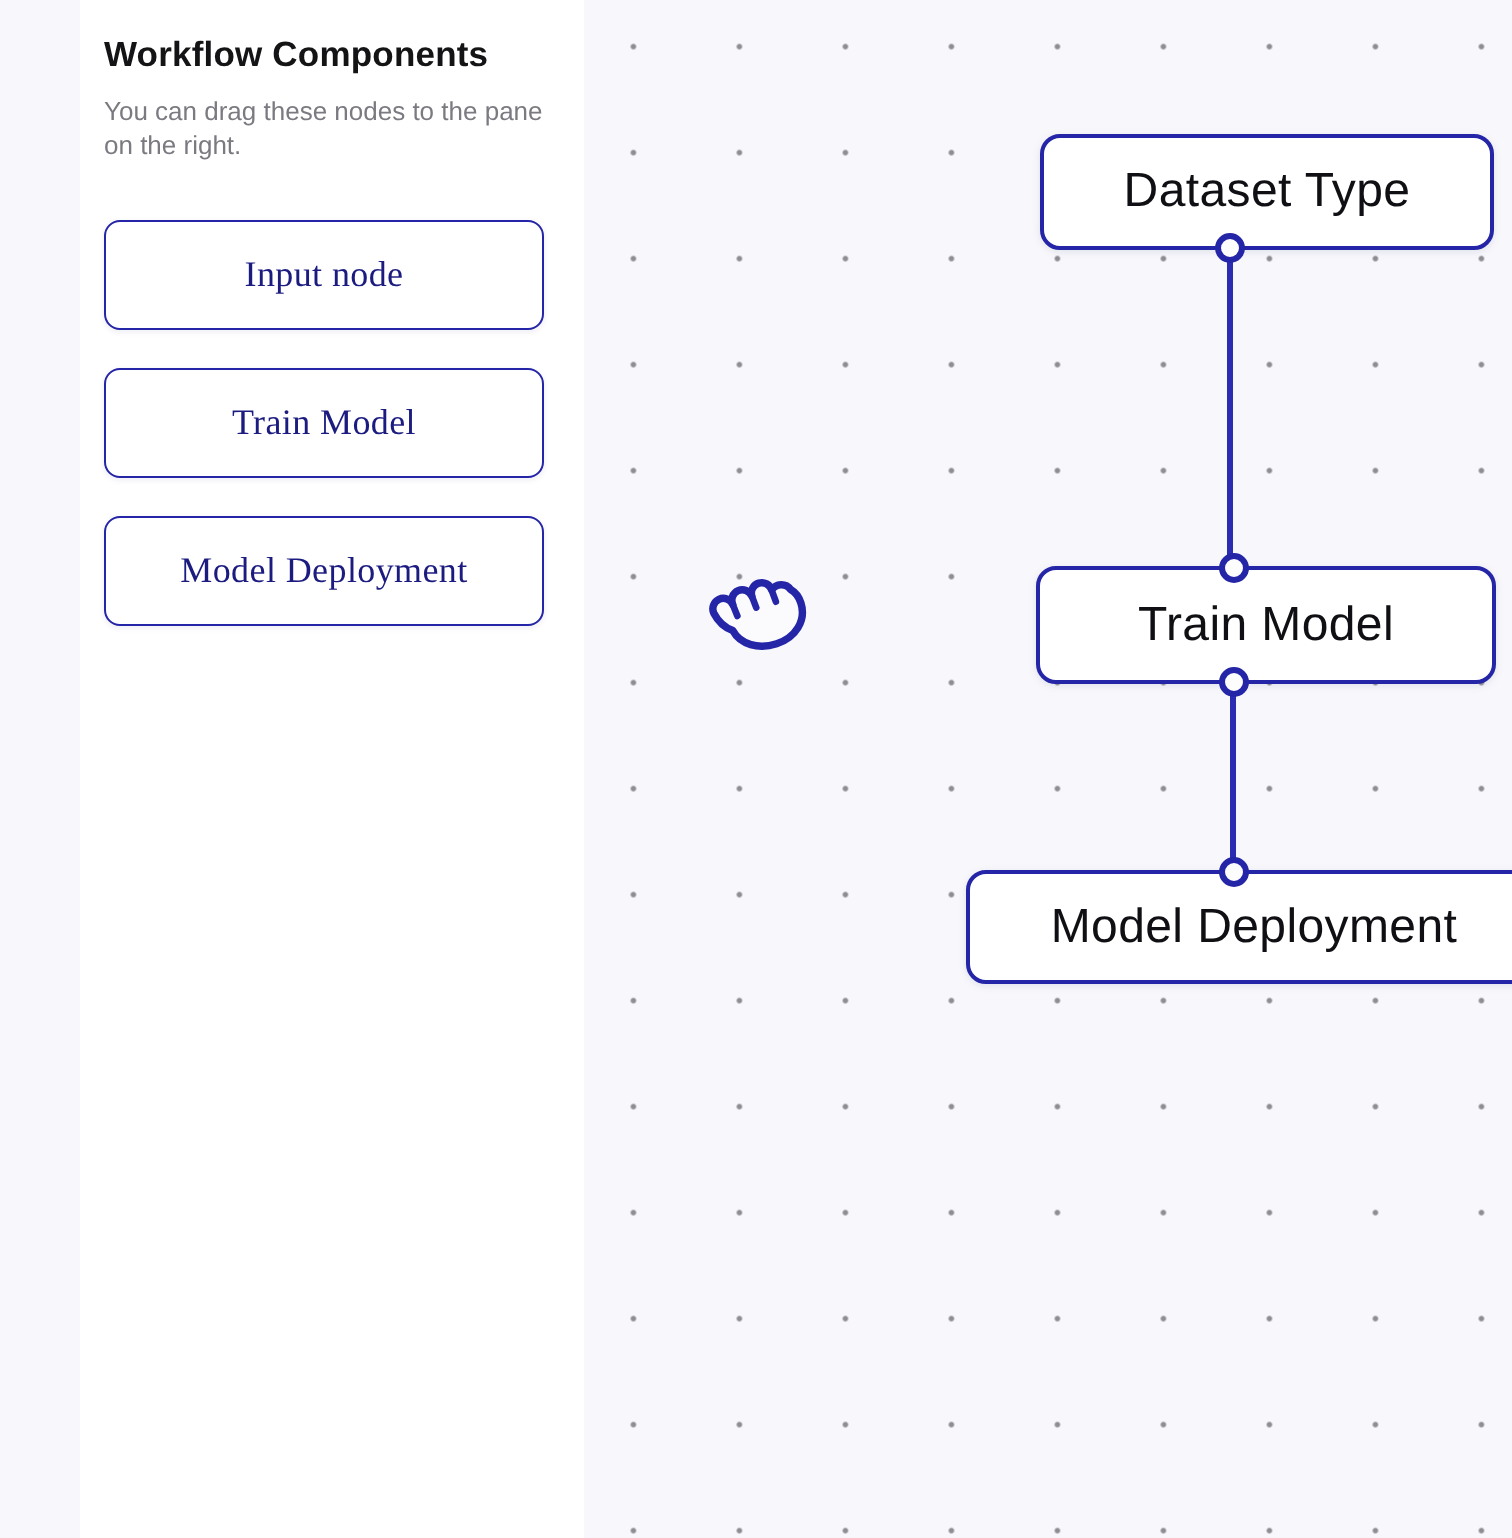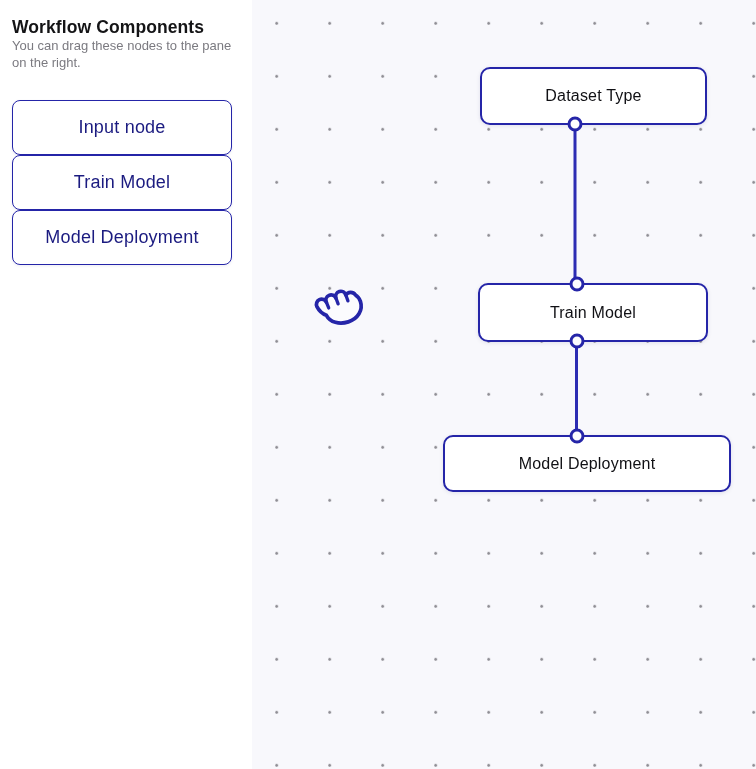--- a/index.html
+++ b/index.html
@@ -12,53 +12,55 @@
     --node-text: #101014;
     --title-text: #141416;
     --description-text: #7b7a80;
   }
   * { margin: 0; padding: 0; box-sizing: border-box; }
   html, body { width: 756px; height: 769px; overflow: hidden; }
   body {
     font-family: "Liberation Sans", "DejaVu Sans", sans-serif;
     background: var(--canvas-bg);
   }
-  .app { display: flex; width: 756px; height: 769px; }
+  .app { display: flex; width: 756px; height: 769px; padding-left: 40px; }
 
   
   .sidebar {
     width: 252px; min-width: 252px; height: 100%;
     background: var(--sidebar-bg);
     padding: 16px 12px 0 12px;
     z-index: 5;
   }
   .sidebar-title {
     font-size: 17.5px; font-weight: 700;
     color: var(--title-text);
     letter-spacing: 0.1px;
     line-height: 22px;
   }
   .sidebar-description {
+    margin-top: 10px;
     font-size: 13px; line-height: 16.5px;
     color: var(--description-text);
     max-width: 220px;
   }
   .sidebar-items { margin-top: 29px; }
   .dnd-button {
     width: 220px; height: 55px;
+    margin-bottom: 19px;
     display: flex; align-items: center; justify-content: center;
     background: #ffffff;
     border: 1.5px solid var(--accent);
     border-radius: 8px;
     color: var(--button-text);
     font-size: 18px;
     letter-spacing: 0.2px;
     cursor: grab;
     box-shadow: 0 1px 3px rgba(25, 25, 112, 0.08);
-    font-family: Liberation Sans, sans-serif;
+    font-family: Liberation Serif, serif;
   }
 
   
   .canvas {
     position: relative;
     flex: 1; height: 100%;
     background-color: var(--canvas-bg);
     background-image: radial-gradient(circle, var(--dot) 1.15px, transparent 1.6px);
     background-size: 53px 53px;
     background-position: -1.8px -3.2px;
@@ -69,21 +71,21 @@
     width: 100%; height: 100%;
     z-index: 1;
   }
   .flow-node {
     position: absolute;
     display: flex; align-items: center; justify-content: center;
     background: #ffffff;
     border: 2px solid var(--accent);
     border-radius: 10px;
     color: var(--node-text);
-    font-size: 16px;
+    font-size: 24px;
     letter-spacing: 0.2px;
     z-index: 2;
     box-shadow: 0 1px 4px rgba(20, 20, 90, 0.10);
     cursor: grab;
   }
   .handle {
     position: absolute;
     width: 15px; height: 15px;
     background: #fdfdfe;
     border: 3px solid var(--accent);

